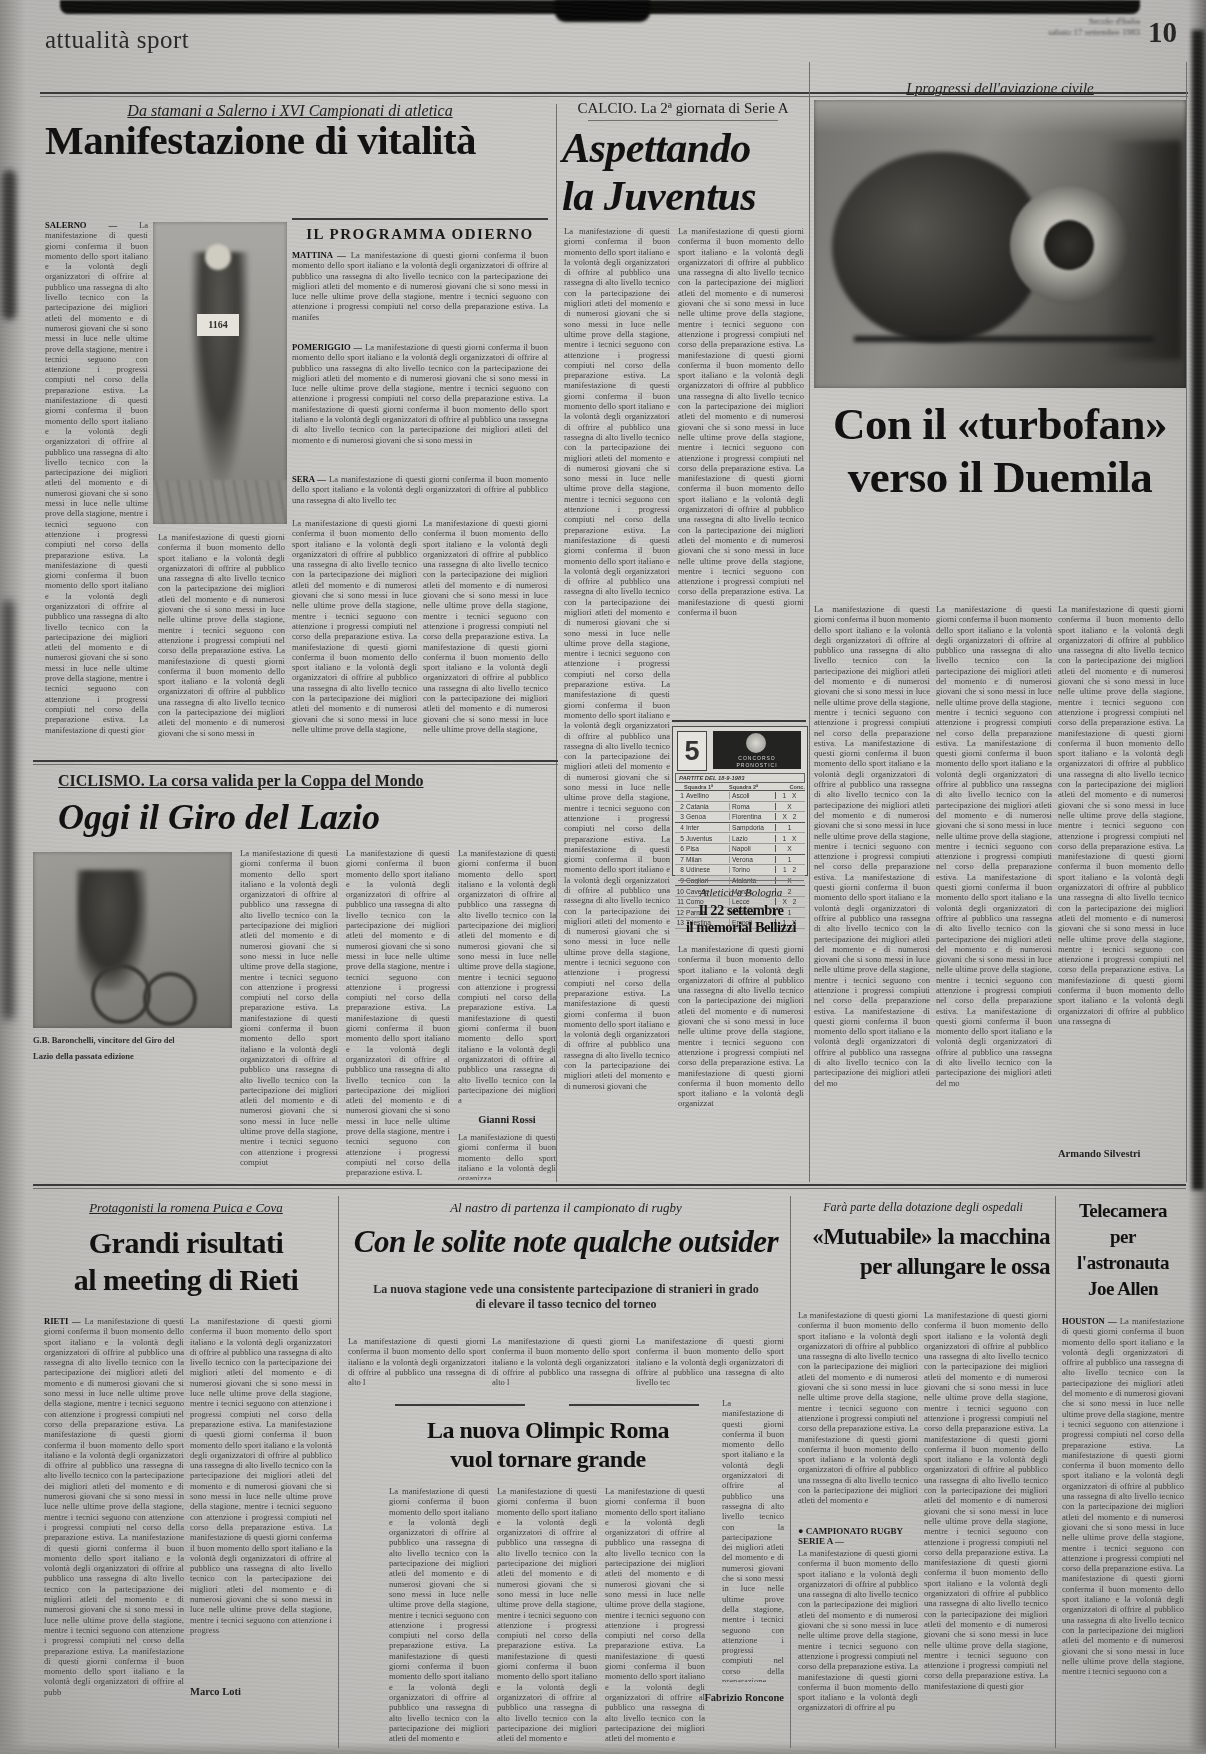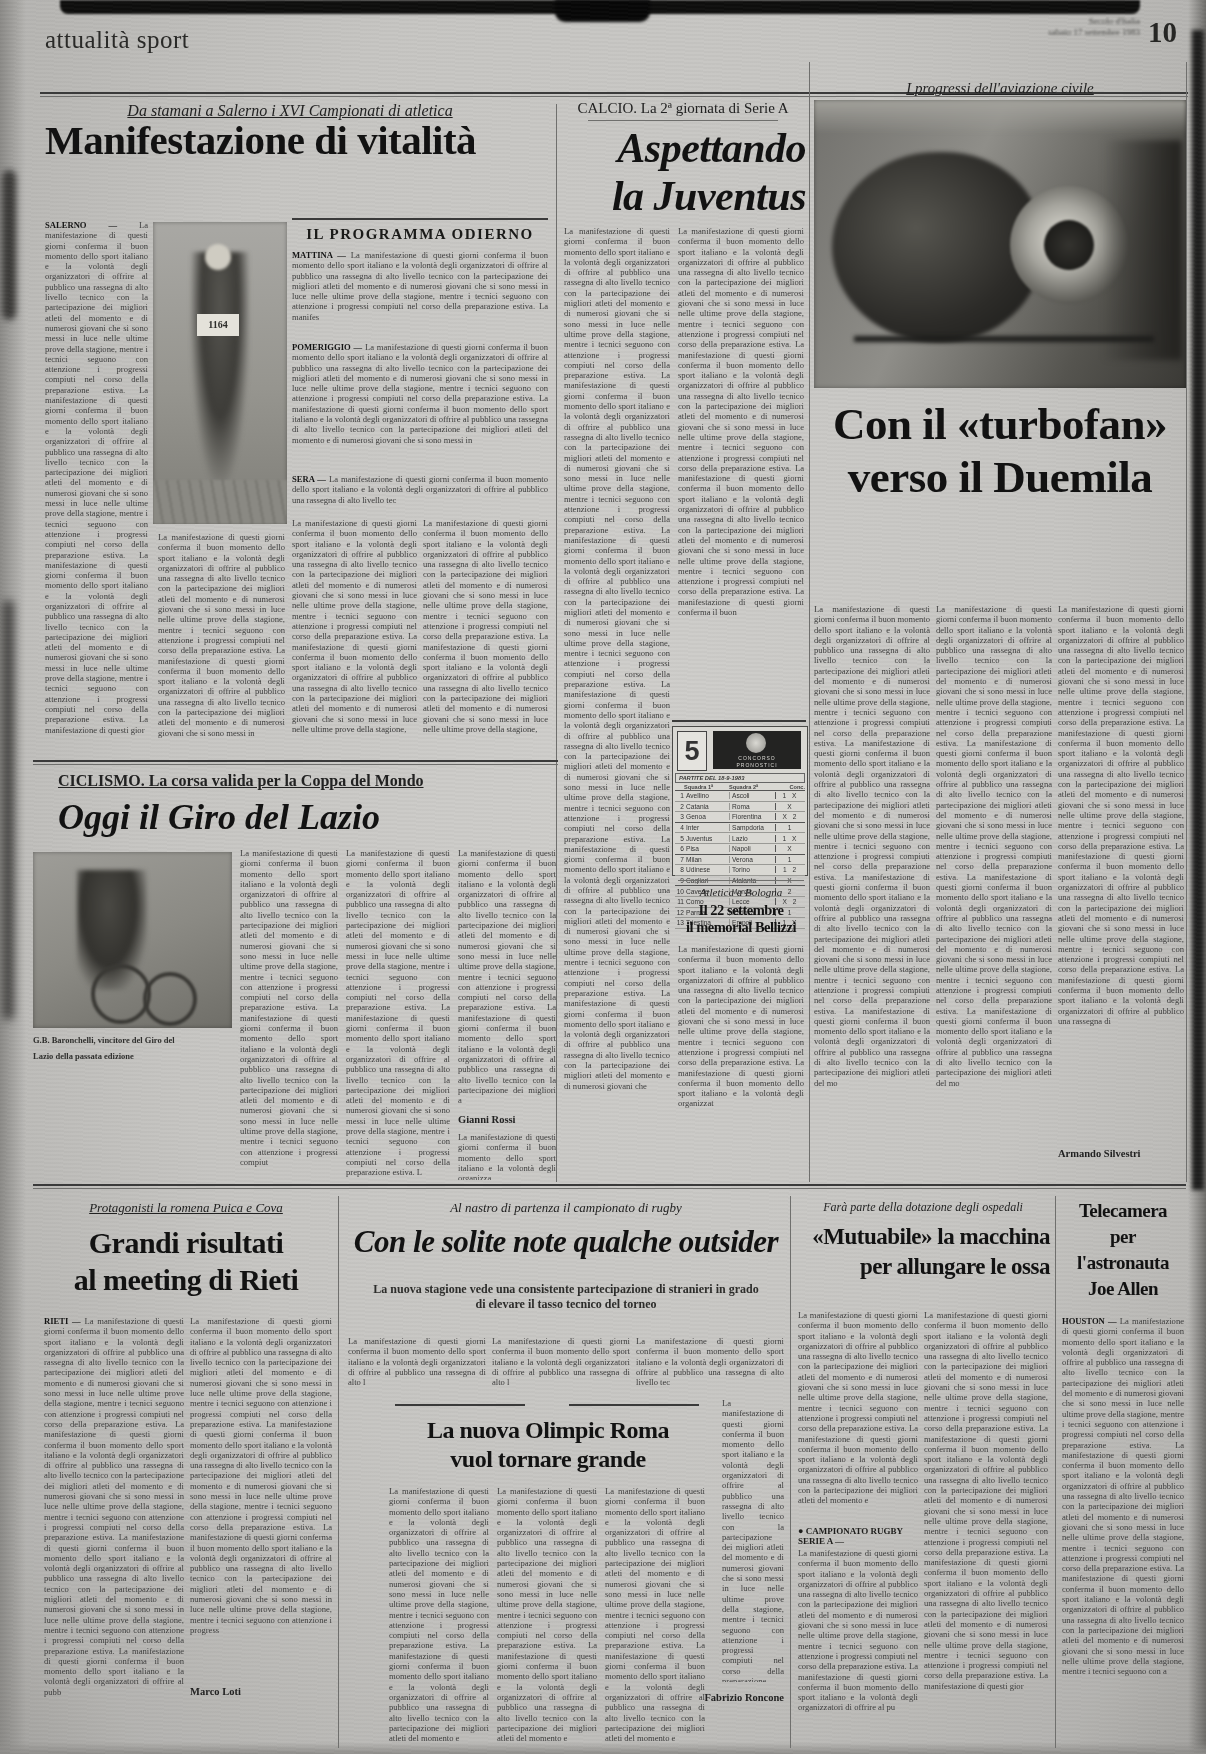--- a/index.html
+++ b/index.html
@@ -6,21 +6,21 @@
   #page{position:relative;width:1206px;height:1754px;margin:0 auto;overflow:hidden;
         background:radial-gradient(ellipse at 50% 42%, #cfcecb 0%, #c6c5c2 55%, #b4b3b0 88%, #a2a19e 100%);
         font-family:"Liberation Serif","DejaVu Serif",serif;color:#1c1c1c;}
   .abs{position:absolute;}
   .noise{pointer-events:none;background:repeating-linear-gradient(3deg, rgba(0,0,0,0.018) 0 2px, rgba(255,255,255,0.02) 2px 4px);}
   .greek{font-size:8.6px;line-height:10.3px;text-align:justify;color:#3c3c3c;overflow:hidden;filter:blur(0.35px);word-break:break-word;}
   .lead{font-weight:bold;color:#141414;}
   .kicker{font-style:italic;font-weight:normal;text-align:center;color:#222;}
   .kicker-u{text-decoration:underline;}
   .hl{font-weight:bold;color:#121212;letter-spacing:-0.5px;}
-  .ital{font-style:italic;text-align:right;}
+  .ital{font-style:italic;}
   .rule{background:#3a3a3a;}
   .rule-soft{background:#6f6f6d;}
   .byline{font-weight:bold;font-size:10.5px;color:#222;}
   .photo{overflow:hidden;box-shadow:0 0 4px rgba(0,0,0,0.35) inset;}
   
   .sked{background:#d9d8d3;border:1px solid #4a4a48;font-family:"Liberation Sans","DejaVu Sans",sans-serif;}
   .sk-row{display:flex;align-items:center;height:9.6px;border-bottom:0.5px solid #9a9a96;font-size:6.6px;color:#333;filter:blur(0.25px);}
   .sk-gend{border-bottom:1.4px solid #555;}
   .sk-n{width:9px;text-align:right;padding-right:2px;flex:none;}
   .sk-h{width:43px;flex:none;overflow:hidden;white-space:nowrap;}
@@ -100,21 +100,21 @@
   <div class="abs photo" style="left:33px;top:852px;width:199px;height:176px;background:linear-gradient(160deg,#9e9d98 0%,#8b8a84 50%,#6f6e68 100%);">
     <div class="abs" style="left:44px;top:18px;width:70px;height:120px;background:radial-gradient(ellipse at 45% 30%, #4a4944 0%, #33322e 50%, rgba(51,50,46,0) 78%);filter:blur(2px);"></div>
     <div class="abs" style="left:58px;top:112px;width:52px;height:52px;border-radius:50%;border:4px solid #3a3935;filter:blur(1.2px);"></div>
     <div class="abs" style="left:110px;top:120px;width:46px;height:46px;border-radius:50%;border:4px solid #3a3935;filter:blur(1.2px);"></div>
   </div>
   <div class="abs" style="left:33px;top:1032px;width:145px;font-size:8.5px;line-height:16px;font-weight:bold;color:#2f2f2d;filter:blur(0.35px);">G.B. Baronchelli, vincitore del Giro del Lazio della passata edizione</div>
 
   <div class="abs greek" style="left:240px;top:848px;width:98px;height:332px;"> La manifestazione di questi giorni conferma il buon momento dello sport italiano e la volontà degli organizzatori di offrire al pubblico una rassegna di alto livello tecnico con la partecipazione dei migliori atleti del momento e di numerosi giovani che si sono messi in luce nelle ultime prove della stagione, mentre i tecnici seguono con attenzione i progressi compiuti nel corso della preparazione estiva. La manifestazione di questi giorni conferma il buon momento dello sport italiano e la volontà degli organizzatori di offrire al pubblico una rassegna di alto livello tecnico con la partecipazione dei migliori atleti del momento e di numerosi giovani che si sono messi in luce nelle ultime prove della stagione, mentre i tecnici seguono con attenzione i progressi compiut</div>
   <div class="abs greek" style="left:346px;top:848px;width:104px;height:332px;"> La manifestazione di questi giorni conferma il buon momento dello sport italiano e la volontà degli organizzatori di offrire al pubblico una rassegna di alto livello tecnico con la partecipazione dei migliori atleti del momento e di numerosi giovani che si sono messi in luce nelle ultime prove della stagione, mentre i tecnici seguono con attenzione i progressi compiuti nel corso della preparazione estiva. La manifestazione di questi giorni conferma il buon momento dello sport italiano e la volontà degli organizzatori di offrire al pubblico una rassegna di alto livello tecnico con la partecipazione dei migliori atleti del momento e di numerosi giovani che si sono messi in luce nelle ultime prove della stagione, mentre i tecnici seguono con attenzione i progressi compiuti nel corso della preparazione estiva. L</div>
   <div class="abs greek" style="left:458px;top:848px;width:98px;height:262px;"> La manifestazione di questi giorni conferma il buon momento dello sport italiano e la volontà degli organizzatori di offrire al pubblico una rassegna di alto livello tecnico con la partecipazione dei migliori atleti del momento e di numerosi giovani che si sono messi in luce nelle ultime prove della stagione, mentre i tecnici seguono con attenzione i progressi compiuti nel corso della preparazione estiva. La manifestazione di questi giorni conferma il buon momento dello sport italiano e la volontà degli organizzatori di offrire al pubblico una rassegna di alto livello tecnico con la partecipazione dei migliori a</div>
-  <div class="abs byline" style="left:458px;top:1114px;width:98px;text-align:left;filter:blur(0.3px);">Gianni Rossi</div>
+  <div class="abs byline" style="left:458px;top:1114px;width:98px;text-align:center;filter:blur(0.3px);">Gianni Rossi</div>
   <div class="abs greek" style="left:458px;top:1132px;width:98px;height:48px;"> La manifestazione di questi giorni conferma il buon momento dello sport italiano e la volontà degli organizza</div>
 
   <div class="abs kicker" style="left:560px;top:100px;width:246px;font-size:15px;font-style:normal;filter:blur(0.3px);">CALCIO. La 2ª giornata di Serie A</div>
   <div class="abs rule-soft" style="left:588px;top:120px;width:190px;height:1px;"></div>
   <div class="abs hl ital" style="left:562px;top:124px;width:244px;font-size:42px;line-height:48px;filter:blur(0.25px);">
     <div>Aspettando</div>
     <div>la Juventus</div>
   </div>
 
   <div class="abs greek" style="left:564px;top:226px;width:106px;height:912px;"> La manifestazione di questi giorni conferma il buon momento dello sport italiano e la volontà degli organizzatori di offrire al pubblico una rassegna di alto livello tecnico con la partecipazione dei migliori atleti del momento e di numerosi giovani che si sono messi in luce nelle ultime prove della stagione, mentre i tecnici seguono con attenzione i progressi compiuti nel corso della preparazione estiva. La manifestazione di questi giorni conferma il buon momento dello sport italiano e la volontà degli organizzatori di offrire al pubblico una rassegna di alto livello tecnico con la partecipazione dei migliori atleti del momento e di numerosi giovani che si sono messi in luce nelle ultime prove della stagione, mentre i tecnici seguono con attenzione i progressi compiuti nel corso della preparazione estiva. La manifestazione di questi giorni conferma il buon momento dello sport italiano e la volontà degli organizzatori di offrire al pubblico una rassegna di alto livello tecnico con la partecipazione dei migliori atleti del momento e di numerosi giovani che si sono messi in luce nelle ultime prove della stagione, mentre i tecnici seguono con attenzione i progressi compiuti nel corso della preparazione estiva. La manifestazione di questi giorni conferma il buon momento dello sport italiano e la volontà degli organizzatori di offrire al pubblico una rassegna di alto livello tecnico con la partecipazione dei migliori atleti del momento e di numerosi giovani che si sono messi in luce nelle ultime prove della stagione, mentre i tecnici seguono con attenzione i progressi compiuti nel corso della preparazione estiva. La manifestazione di questi giorni conferma il buon momento dello sport italiano e la volontà degli organizzatori di offrire al pubblico una rassegna di alto livello tecnico con la partecipazione dei migliori atleti del momento e di numerosi giovani che si sono messi in luce nelle ultime prove della stagione, mentre i tecnici seguono con attenzione i progressi compiuti nel corso della preparazione estiva. La manifestazione di questi giorni conferma il buon momento dello sport italiano e la volontà degli organizzatori di offrire al pubblico una rassegna di alto livello tecnico con la partecipazione dei migliori atleti del momento e di numerosi giovani che </div>

